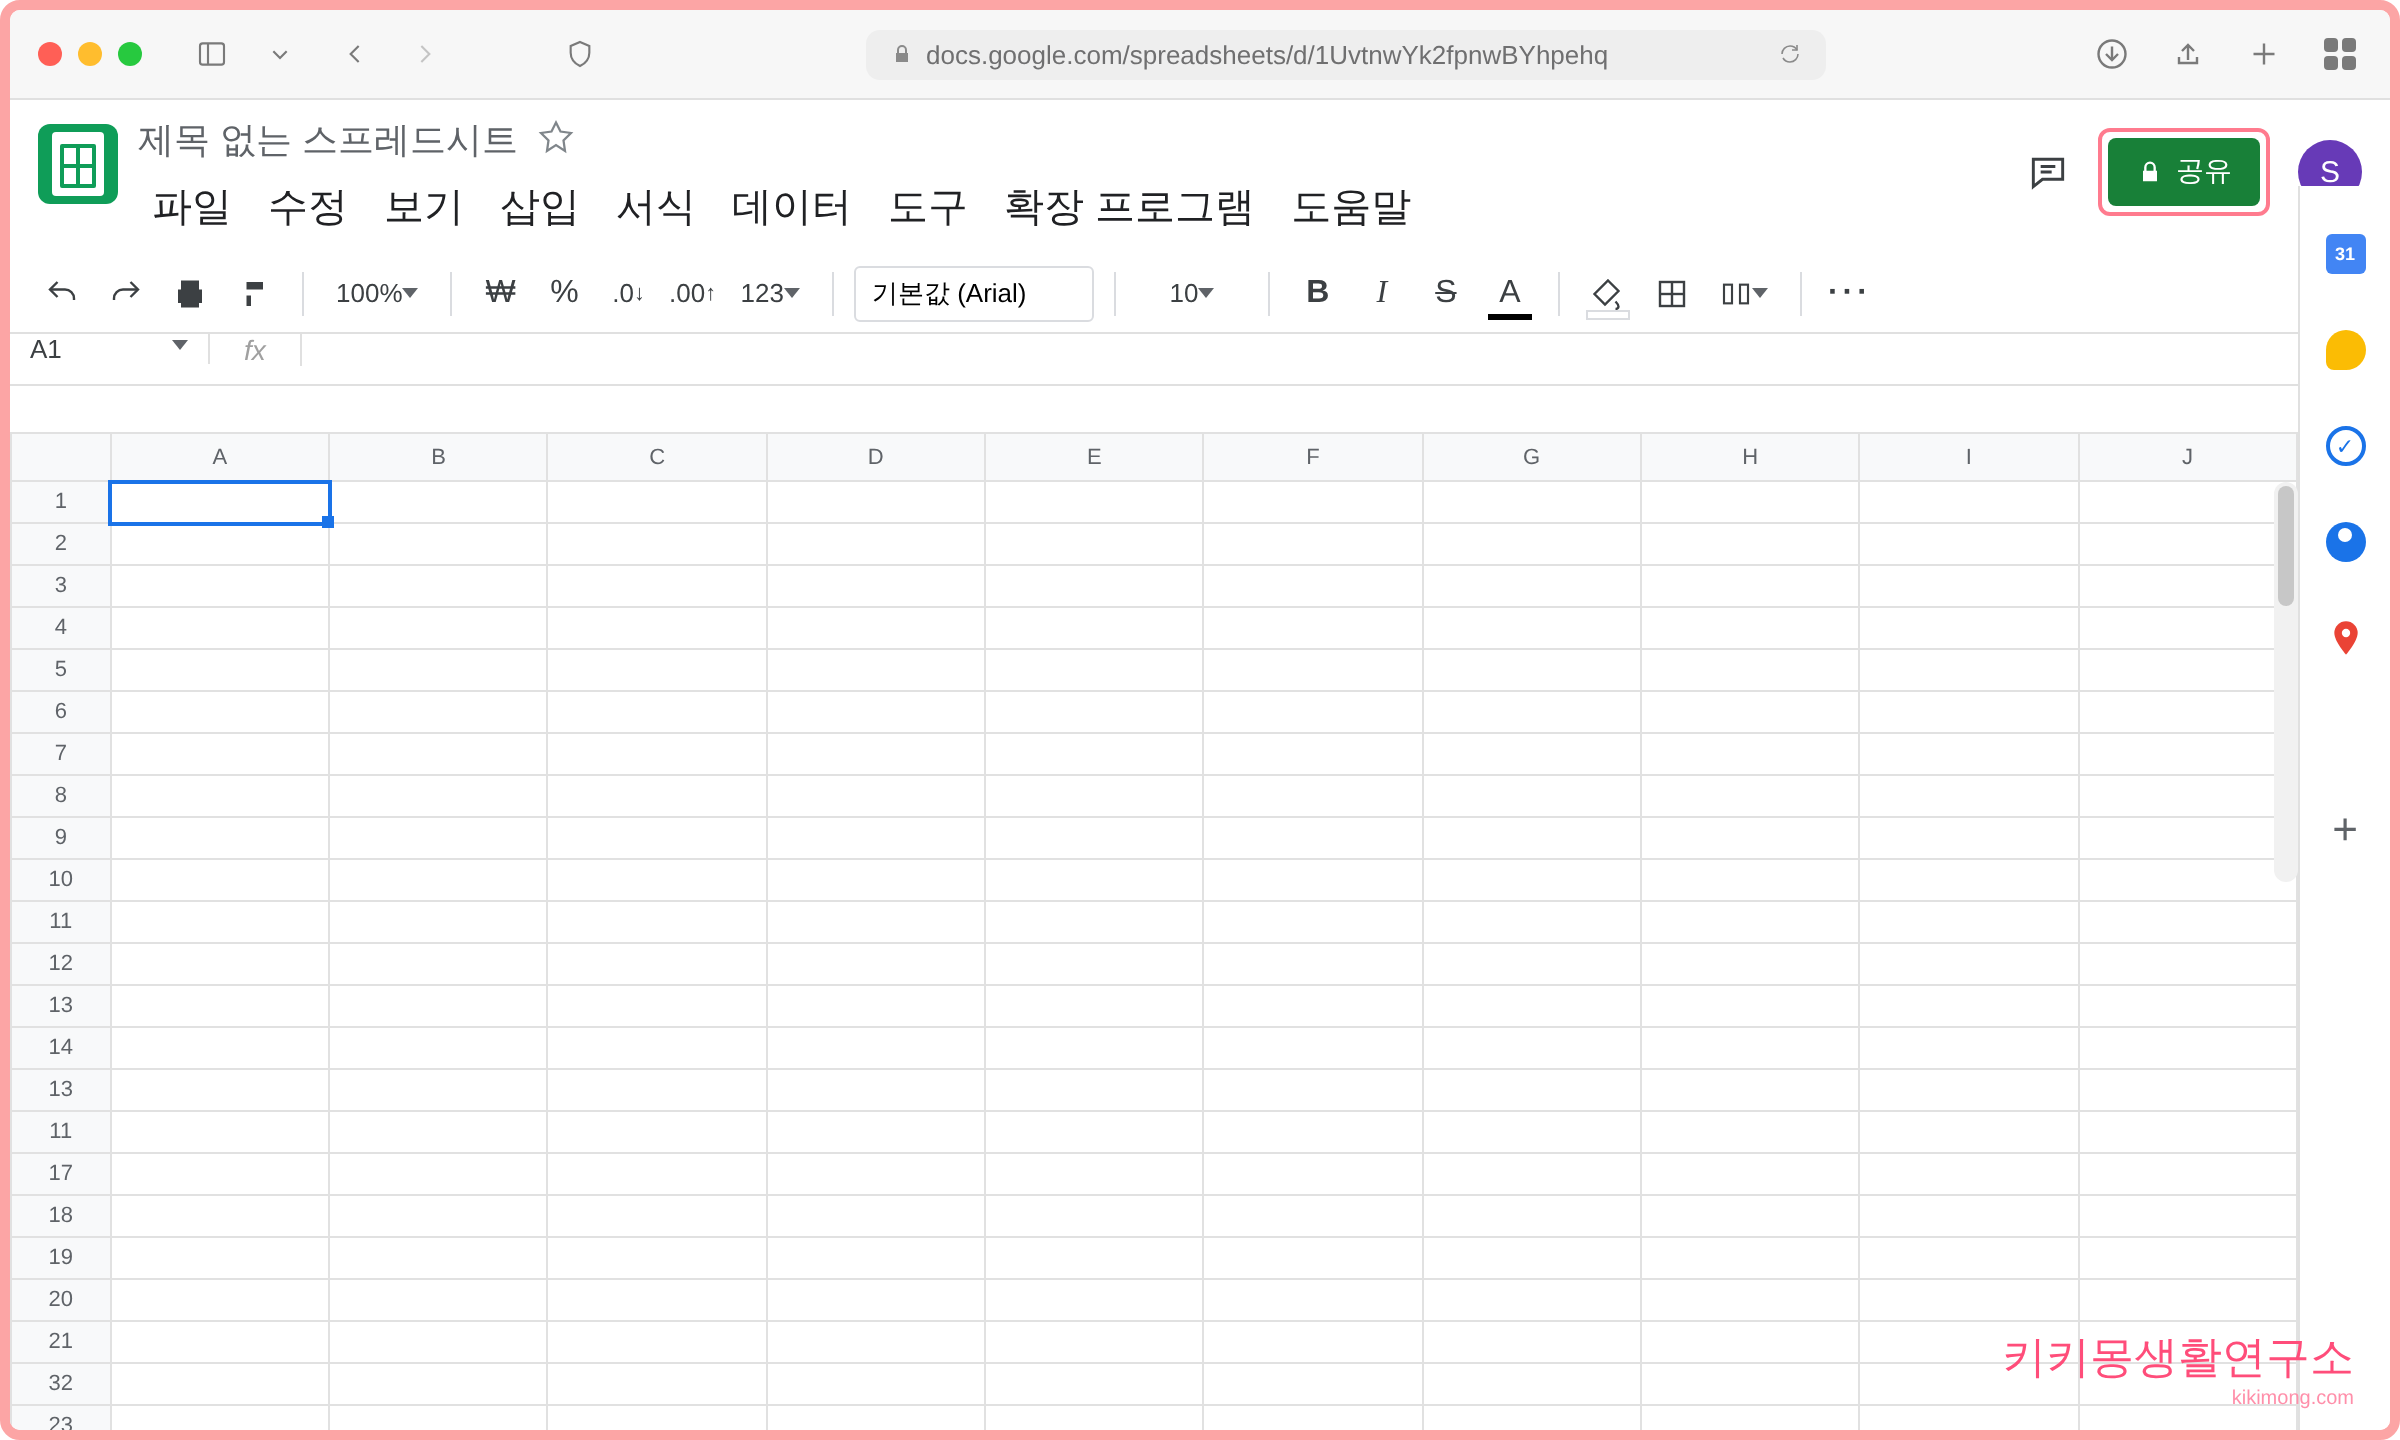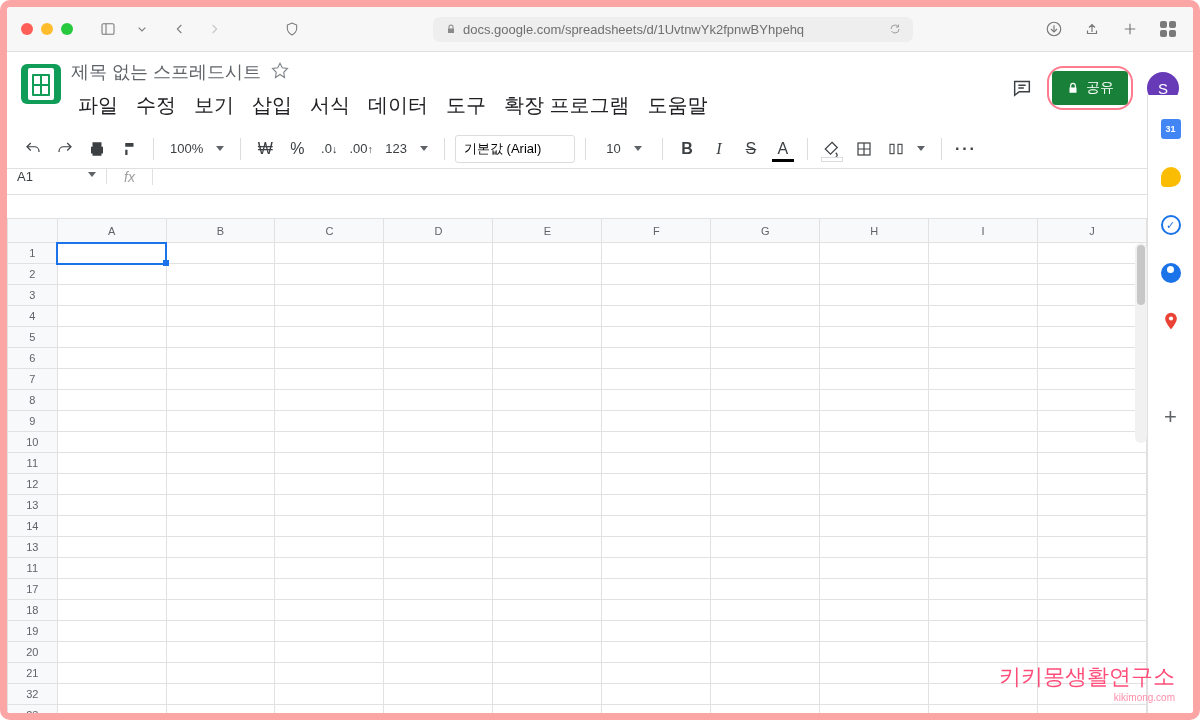--- a/index.html
+++ b/index.html
@@ -1,17 +1,17 @@
 <!DOCTYPE html>
 <html><head>
 <meta charset="utf-8">
 <style>
 *{margin:0;padding:0;box-sizing:border-box;font-family:Arial,"Apple SD Gothic Neo","Malgun Gothic",sans-serif}
 body{background:#fff;width:1200px;height:720px;overflow:hidden;position:relative}
-.window{position:absolute;inset:0;border:7px solid #fca5a5;border-radius:10px;background:#fff;overflow:hidden}
+.window{position:absolute;inset:0;border:5px solid #fca5a5;border-radius:10px;background:#fff;overflow:hidden}
 
 
 .chrome{height:45px;display:flex;align-items:center;padding:0 14px;gap:6px;background:#f7f7f7;border-bottom:1px solid #e0e0e0}
 .traffic{display:flex;gap:8px;margin-right:18px}
 .dot{width:12px;height:12px;border-radius:50%}
 .dot.red{background:#ff5f56}
 .dot.yel{background:#ffbd2e}
 .dot.grn{background:#27c93f}
 .grp{display:flex;align-items:center;gap:12px;color:#6a6a6a}
 .ibtn{width:22px;height:22px;display:flex;align-items:center;justify-content:center;color:#7a7a7a}
@@ -34,32 +34,32 @@
 .logo .grid:after{top:0;bottom:0;left:40%;width:2px}
 .titlecol{flex:1}
 .titlerow{display:flex;align-items:center;gap:10px}
 .doctitle{font-size:18px;color:#5f6368}
 .star{color:#80868b}
 .star svg{width:18px;height:18px;fill:none;stroke:#80868b;stroke-width:1.5}
 .menus{display:flex;gap:4px;margin-top:4px}
 .menuitem{font-size:20px;color:#202124;padding:4px 7px;border-radius:4px}
 .hdrright{display:flex;align-items:center;gap:14px;margin-top:6px}
 .cmt svg{width:22px;height:22px;fill:none;stroke:#3c4043;stroke-width:1.6}
-.sharewrap{border:2px solid #ff7b8e;border-radius:16px;padding:3px}
+.sharewrap{border:2px solid #ff7b8e;border-radius:6px;padding:3px}
 .share{background:#188038;color:#fff;font-size:14px;font-weight:500;padding:8px 14px;border-radius:4px;display:flex;align-items:center;gap:6px}
 .share svg{width:14px;height:14px;fill:#fff}
 .avatar{width:32px;height:32px;border-radius:50%;background:#673ab7;color:#fff;display:flex;align-items:center;justify-content:center;font-size:15px}
 
 
 .tbar{height:40px;border-bottom:1px solid #e0e0e0;display:flex;align-items:center;padding:0 12px;gap:4px;margin-top:6px}
 .tbtn{width:28px;height:28px;display:flex;align-items:center;justify-content:center;color:#3c4043;border-radius:3px}
 .tbtn svg{width:18px;height:18px;fill:currentColor}
 .tbtn.s svg{fill:none;stroke:#3c4043;stroke-width:1.6}
 .tsep{width:1px;height:22px;background:#dadce0;margin:0 6px}
-.tsel{display:flex;align-items:center;gap:13px;padding:0 6px;font-size:13px;color:#3c4043}
+.tsel{display:flex;align-items:center;gap:0;padding:0 6px;font-size:13px;color:#3c4043}
 .tsel .dd{border:4px solid transparent;border-top:5px solid #5f6368;margin-top:3px}
 .won{font-weight:500}
 .fmt{font-size:13px;color:#3c4043}
 .fontbox{width:120px;border:1px solid #dadce0;border-radius:3px;padding:4px 8px;font-size:13px;display:flex;justify-content:space-between;align-items:center}
 .sizebx{width:56px;justify-content:center}
 .bold{font-weight:700}
 .ital{font-style:italic;font-family:serif}
 .strike{text-decoration:line-through}
 .Au{position:relative}
 .Au:after{content:"";position:absolute;left:3px;right:3px;bottom:1px;height:3px;background:#000}

